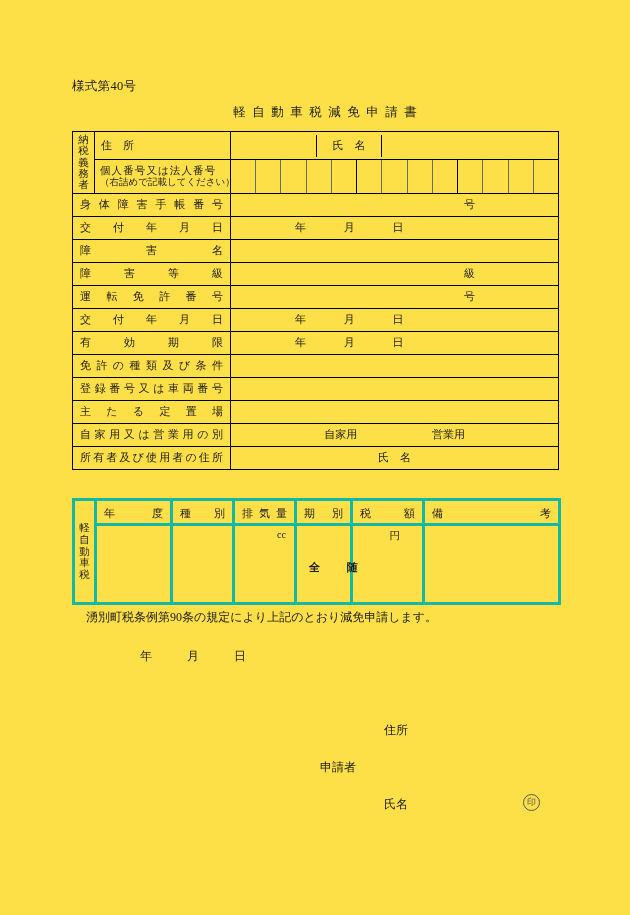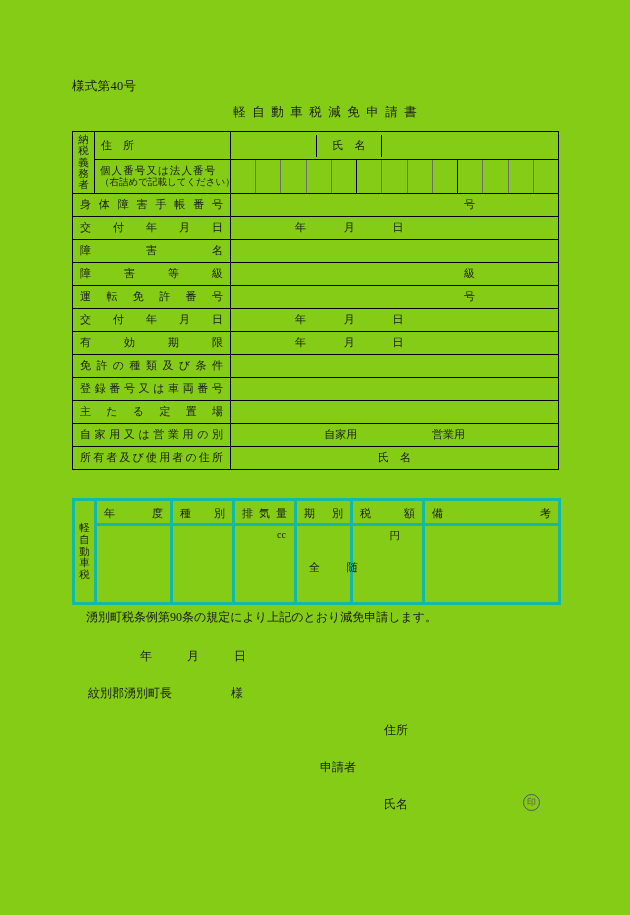--- a/index.html
+++ b/index.html
@@ -12,21 +12,21 @@
     height: 915px;
     font-family: "Liberation Serif", "DejaVu Serif", serif;
     color: #1a1a1a;
     position: relative;
     overflow: hidden;
   }
 
   .page {
     position: absolute;
     inset: 0;
-    background: #84cc16;
+    background: #fde047;
   }
 
   
   .form-no {
     position: absolute;
     left: 72px;
     top: 78px;
     font-size: 12.5px;
     letter-spacing: 0.3px;
     white-space: nowrap;
@@ -186,20 +186,21 @@
     display: block;
     text-align: right;
     padding: 3px 22px 0 0;
     font-size: 10.5px;
   }
   .term-opts {
     display: block;
     text-align: center;
     padding-top: 34px;
     white-space: nowrap;
+    font-weight: bold;
   }
   .term-opts em {
     font-style: normal;
     display: inline-block;
     margin: 0 12px;
   }
 
   
   .statement {
     position: absolute;
@@ -471,24 +472,20 @@
     </table>
 
   <div class="statement">湧別町税条例第90条の規定により上記のとおり減免申請します。</div>
 
   <div class="date-line">
     <i>年</i>
     <i>月</i>
     <i>日</i>
   </div>
 
-  <div class="addressee">
-    <span>紋別郡湧別町長</span>
-    <span class="hon">様</span>
-  </div>
 
   <div class="applicant-block">
     <div class="ab-row">
       <span class="ab-field">住所</span>
     </div>
     <div class="ab-row">
       <span class="ab-label">申請者</span>
     </div>
     <div class="ab-row">
       <span class="ab-field">氏名</span>

